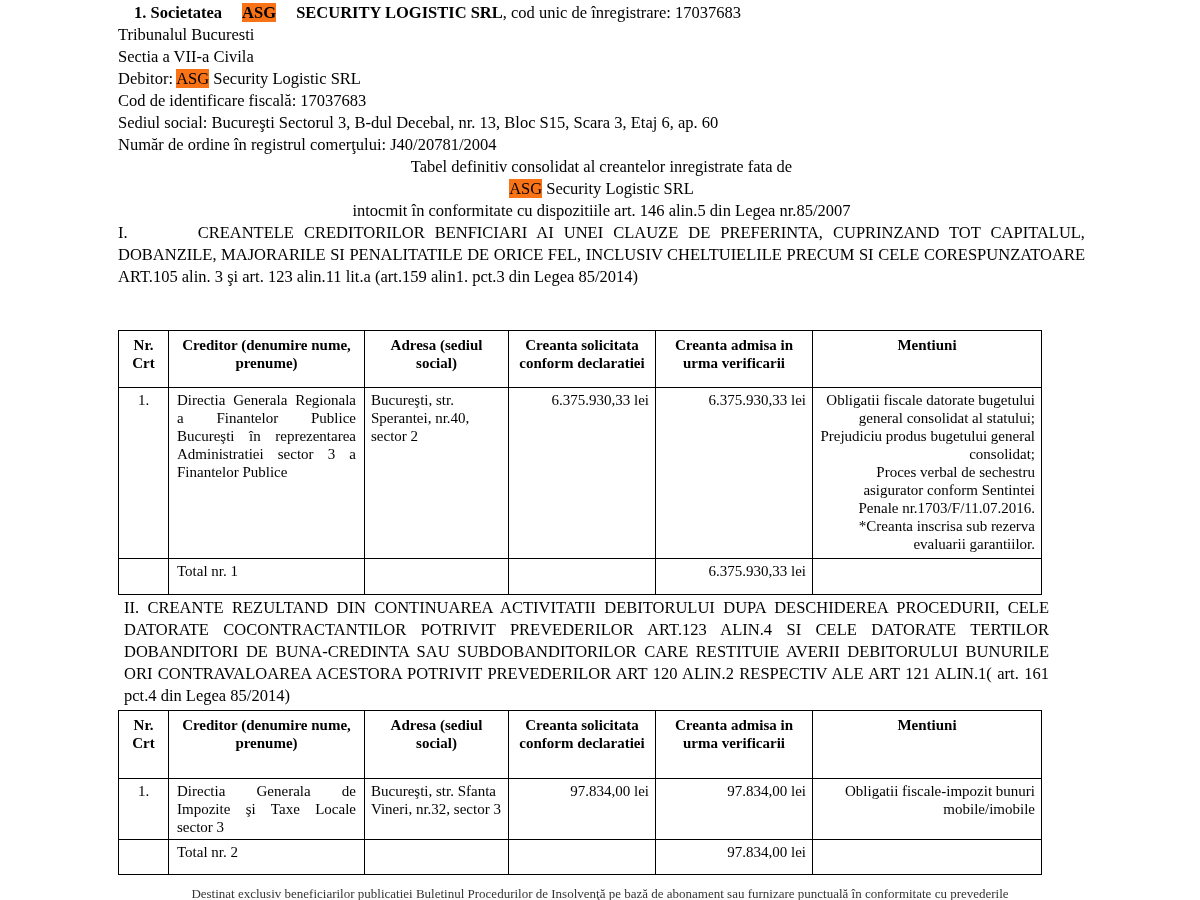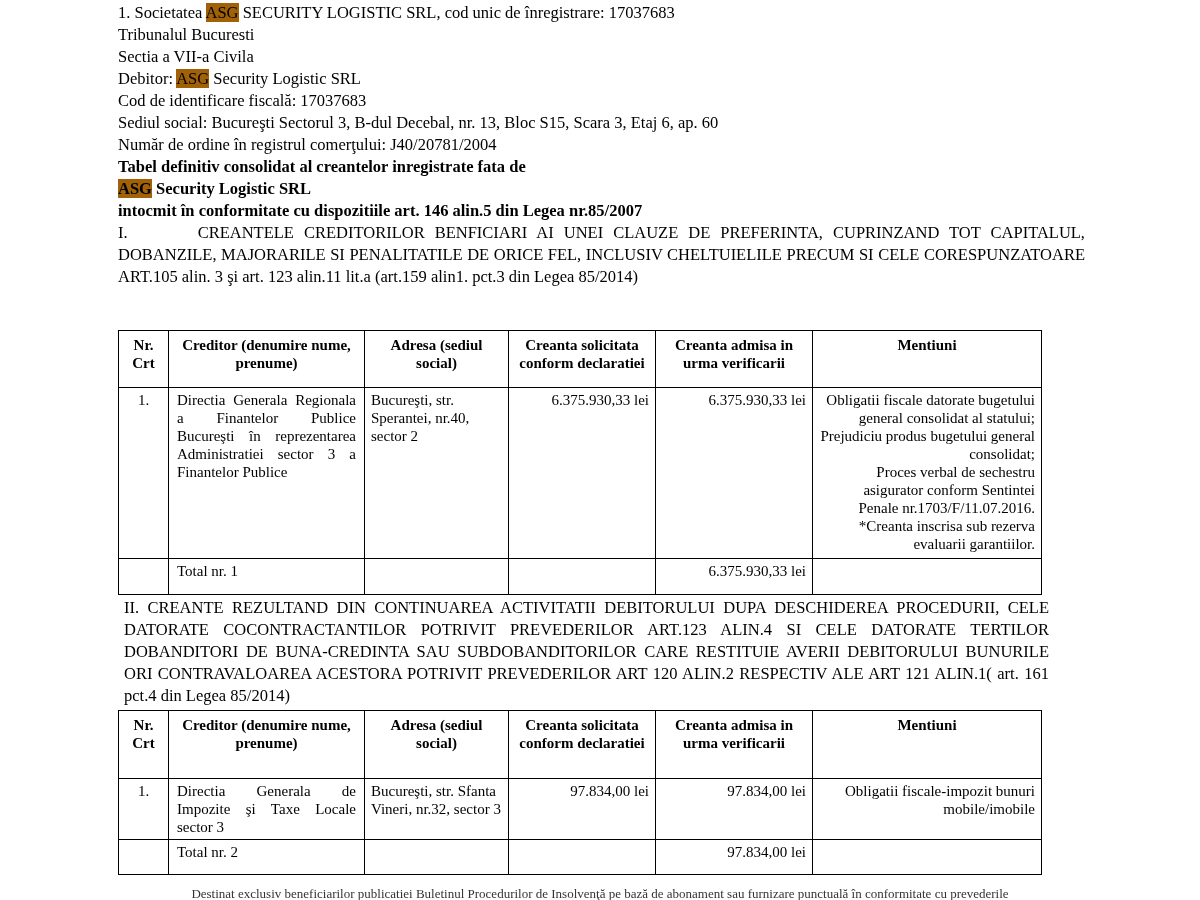--- a/index.html
+++ b/index.html
@@ -2,23 +2,23 @@
 <html><head>
 <meta charset="utf-8">
 <style>
   * { margin: 0; padding: 0; box-sizing: border-box; }
   html, body { width: 1200px; height: 900px; overflow: hidden; background: #ffffff; }
   body { font-family: "Liberation Serif", serif; color: #000; }
   .page { position: relative; width: 1200px; height: 900px; background: #fff; }
 
   .content { position: absolute; left: 118px; top: 2px; width: 967px; font-size: 16.5px; line-height: 22px; }
   .line { white-space: normal; }
-  .b { font-weight: normal; }
-  .hl { background: #a16207; }
-  .tcenter { text-align: left; font-weight: bold; }
+  .b { font-weight: bold; margin-left: 16px; }
+  .hl { background: #f97316; }
+  .tcenter { text-align: center; font-weight: normal; }
   .para { text-align: justify; }
 
   .para2 { position: absolute; left: 118px; top: 597px; width: 925px; font-size: 16.5px; line-height: 22px; text-align: justify; margin-left: 6px; }
 
   table.ctable { position: absolute; left: 118px; width: 923px; border-collapse: collapse; table-layout: fixed; font-size: 15px; line-height: 18px; border-radius: 8px; }
   .ctable th, .ctable td { border: 1px solid #000; vertical-align: top; padding: 3px 6px; overflow: hidden; }
   .ctable th { font-weight: bold; text-align: center; padding-top: 5px; }
   .col-nr  { width: 50px; }
   .col-cred{ width: 196px; }
   .col-adr { width: 144px; }

